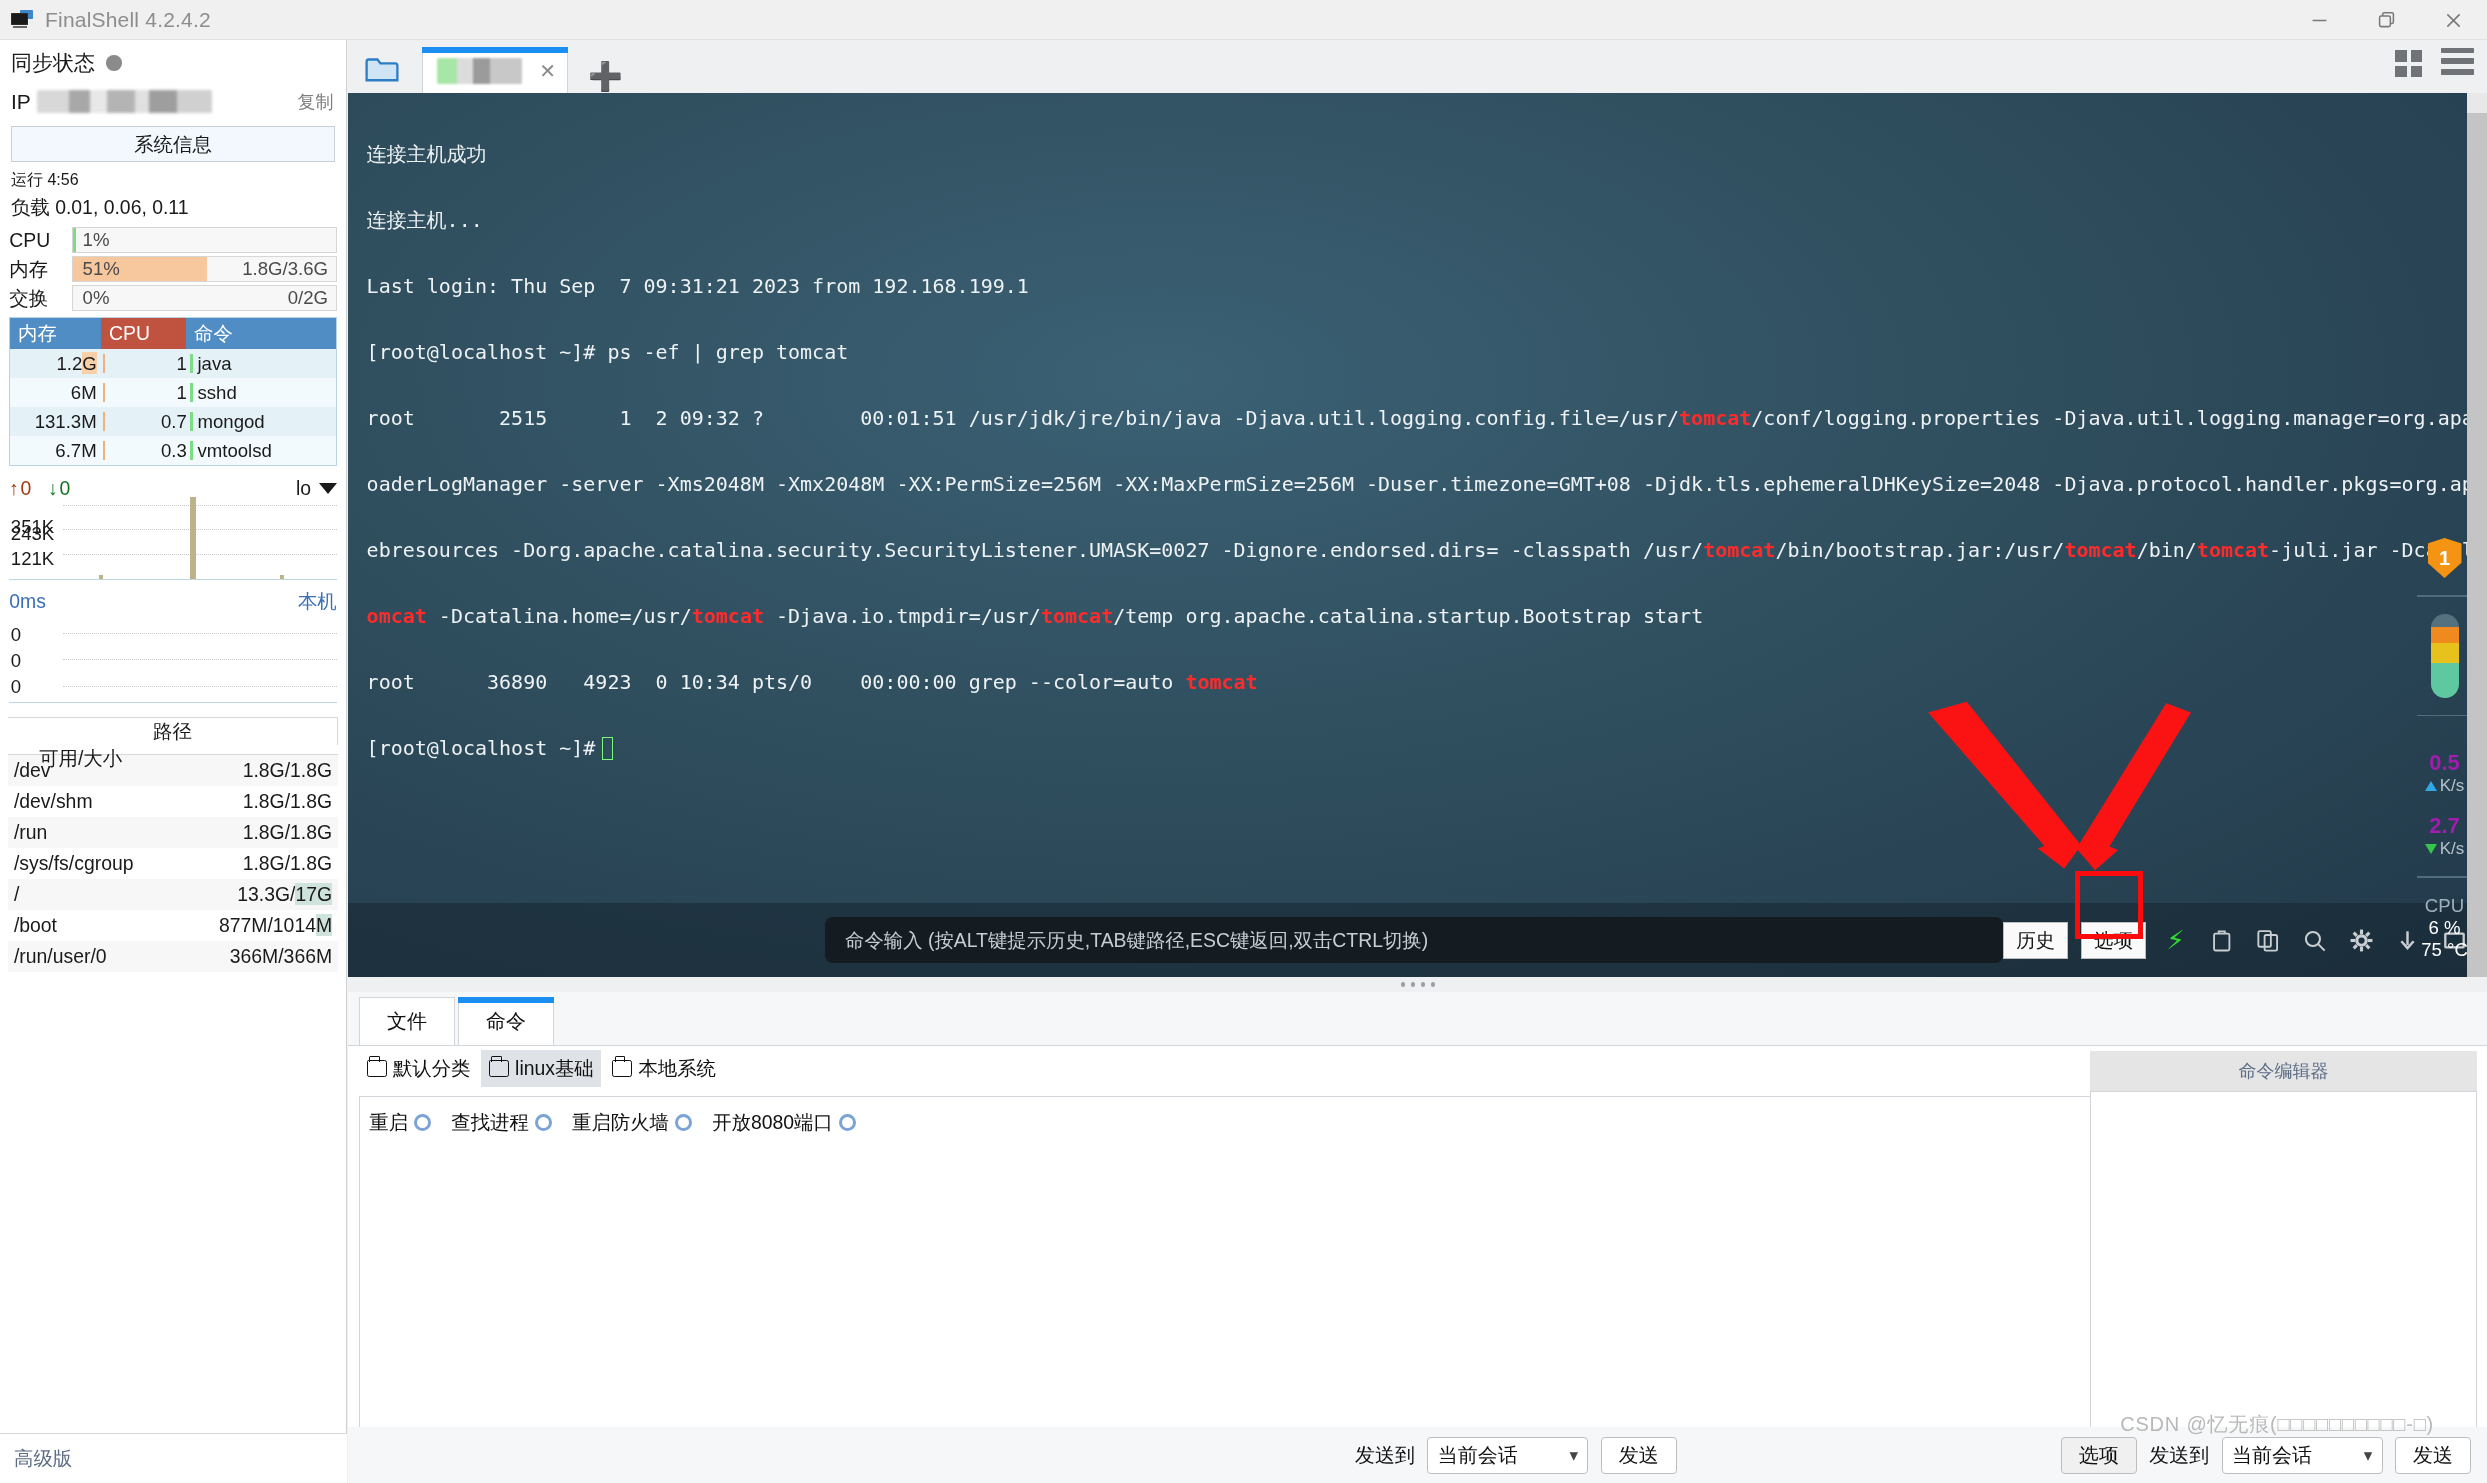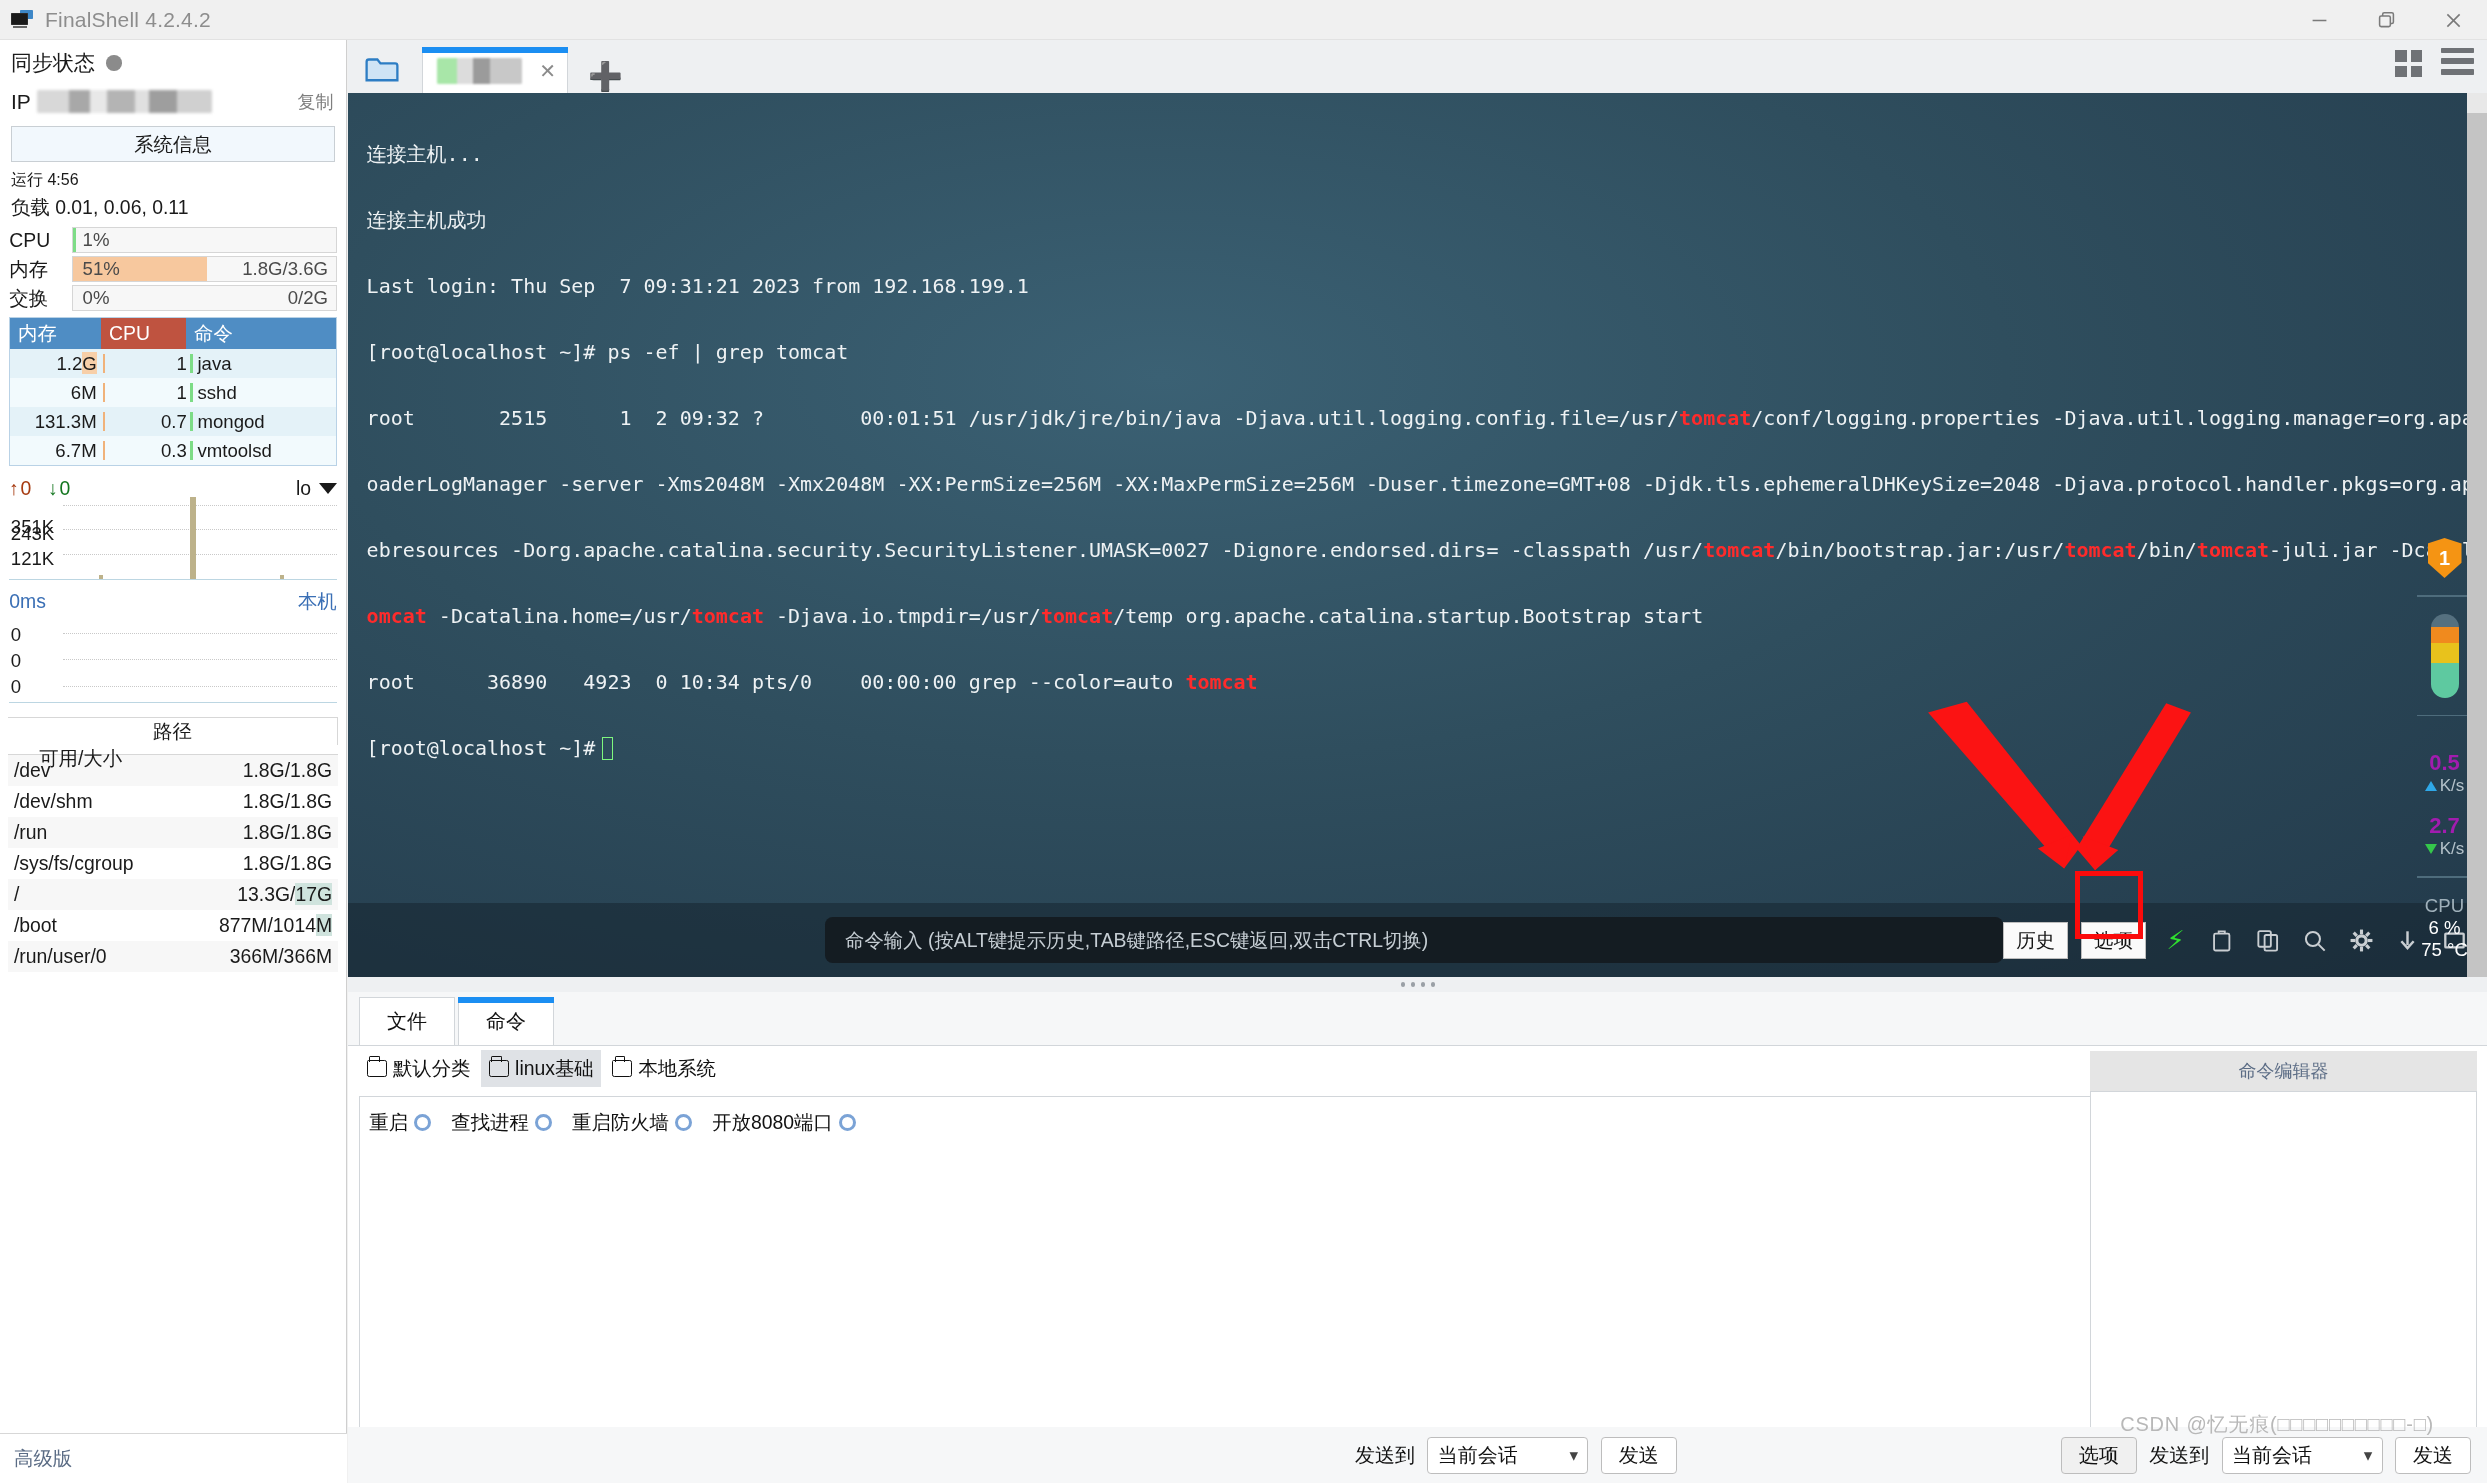--- a/index.html
+++ b/index.html
@@ -449,22 +449,22 @@
         <span class="ham-icon">
             <i></i>
             <i></i>
             <i></i>
           </span>
       </div>
     </div>
 
     <div class="term">
       <div class="term-lines">
+<div class="ln">连接主机成功</div>
 <div class="ln">连接主机...</div>
-<div class="ln">连接主机成功</div>
 <div class="ln">Last login: Thu Sep  7 09:31:21 2023 from 192.168.199.1</div>
 <div class="ln">[root@localhost ~]# ps -ef | grep tomcat</div>
 <div class="ln">root       2515      1  2 09:32 ?        00:01:51 /usr/jdk/jre/bin/java -Djava.util.logging.config.file=/usr/<span class="tm-red">tomcat</span>/conf/logging.properties -Djava.util.logging.manager=org.apache.juli.ClassL</div>
 <div class="ln">oaderLogManager -server -Xms2048M -Xmx2048M -XX:PermSize=256M -XX:MaxPermSize=256M -Duser.timezone=GMT+08 -Djdk.tls.ephemeralDHKeySize=2048 -Djava.protocol.handler.pkgs=org.apache.catalina.w</div>
 <div class="ln">ebresources -Dorg.apache.catalina.security.SecurityListener.UMASK=0027 -Dignore.endorsed.dirs= -classpath /usr/<span class="tm-red">tomcat</span>/bin/bootstrap.jar:/usr/<span class="tm-red">tomcat</span>/bin/<span class="tm-red">tomcat</span>-juli.jar -Dcatalina.base=/usr/t</div>
 <div class="ln"><span class="tm-red">omcat</span> -Dcatalina.home=/usr/<span class="tm-red">tomcat</span> -Djava.io.tmpdir=/usr/<span class="tm-red">tomcat</span>/temp org.apache.catalina.startup.Bootstrap start</div>
 <div class="ln">root      36890   4923  0 10:34 pts/0    00:00:00 grep --color=auto <span class="tm-red">tomcat</span></div>
 <div class="ln">[root@localhost ~]#<span class="cursor"></span></div>
       </div>
 

